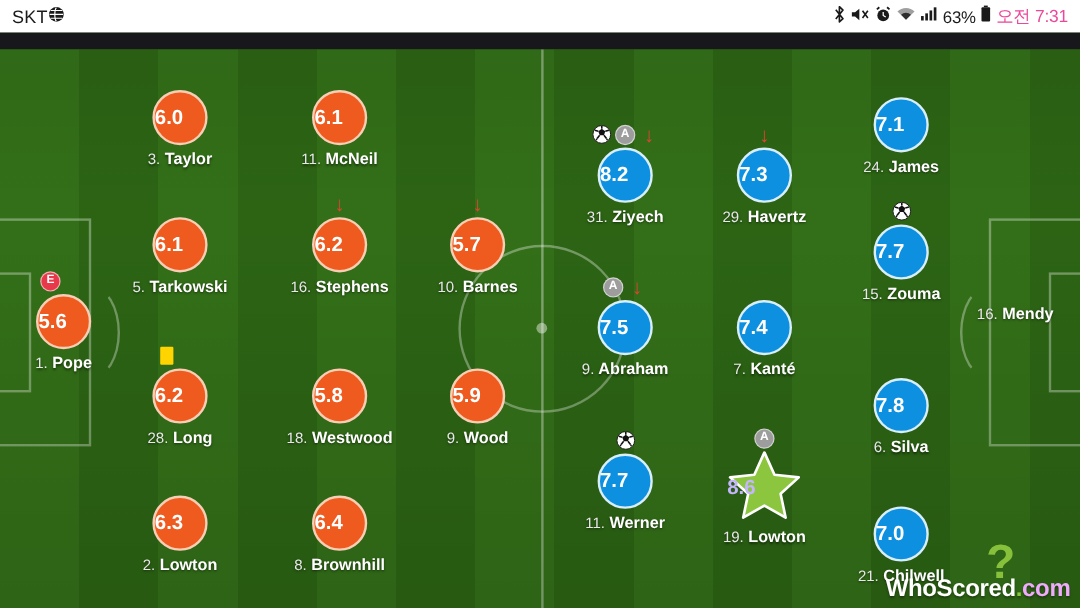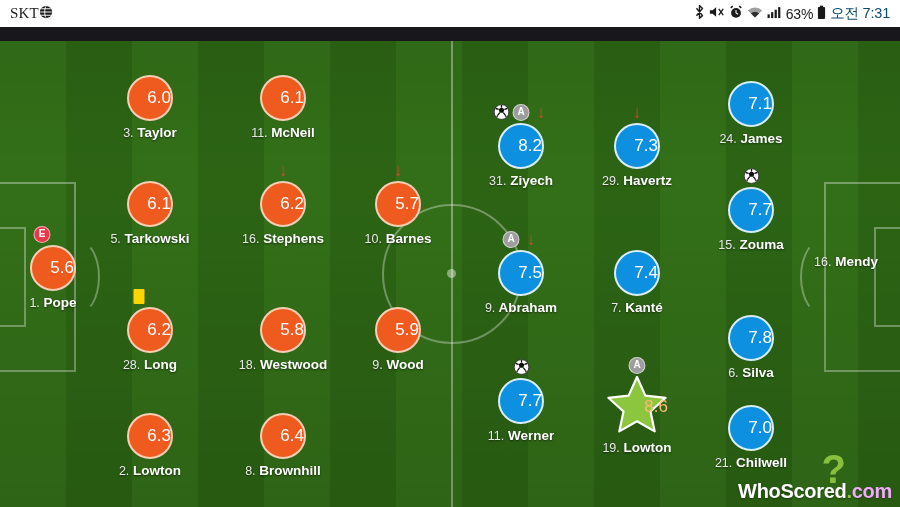--- a/index.html
+++ b/index.html
@@ -31,21 +31,20 @@
     display: flex;
     align-items: center;
     justify-content: space-between;
     padding: 0 10px;
     box-sizing: border-box;
     z-index: 40;
   }
   #status-left {
     display: flex;
     align-items: flex-end;
-    font-family: Liberation Serif, serif;
   }
   .carrier {
     font-size: 15px;
     color: #1a1a1a;
     font-weight: 400;
     letter-spacing: .2px;
   }
   #status-right {
     display: flex;
     align-items: center;
@@ -56,21 +55,21 @@
     line-height: 1;
     color: #1a1a1a;
   }
   .battery-pct {
     font-size: 14px;
     color: #1a1a1a;
     letter-spacing: -.2px;
   }
   .clock {
     font-size: 14.5px;
-    color: #0c4a6e;
+    color: #ec4899;
     letter-spacing: -.2px;
     white-space: nowrap;
   }
   
   #black-strip {
     position: absolute;
     top: 27px; left: 0;
     width: 900px;
     height: 14px;
     background: #17171c;
@@ -210,40 +209,40 @@
   .bdg-goal svg { display: block; }
 
   .rating {
     position: relative;
     width: 46px;
     height: 46px;
     margin: 0 auto;
     border-radius: 50%;
     display: flex;
     align-items: center;
-    justify-content: flex-end;
+    justify-content: flex-start;
     font-size: 17px;
-    font-weight: 400;
+    font-weight: 700;
     color: #ffffff;
     box-sizing: border-box;
   }
   .rating.home {
     background: #ef5a1e;
     border: 2px solid #f8cfb5;
   }
   .rating.away {
     background: #0d90e0;
     border: 2px solid #d8eefb;
   }
   .rating.motm {
     background: none;
     border: none;
     width: 62px;
     height: 60px;
-    color: #fdba74;
+    color: #c4b5fd;
     font-size: 17px;
   }
   .rating.motm .star-svg {
     position: absolute;
     inset: 0;
   }
   .rating.motm .motm-val {
     position: relative;
     z-index: 2;
     margin-top: 2px;
@@ -542,21 +541,21 @@
             <span>7.7</span>
           </div>
           <div class="pname"><span class="pnum">15.</span> <span>Zouma</span></div>
         </div>
         <div class="player" style="left: 751px; top: 274px;">
           <div class="rating away">
             <span>7.8</span>
           </div>
           <div class="pname"><span class="pnum">6.</span> <span>Silva</span></div>
         </div>
-        <div class="player" style="left: 751px; top: 364px;">
+        <div class="player" style="left: 751px; top: 381px;">
           <div class="rating away">
             <span>7.0</span>
           </div>
           <div class="pname"><span class="pnum">21.</span> <span>Chilwell</span></div>
         </div>
         <div class="player" style="left: 846px; top: 209px;">
           <div class="pname"><span class="pnum">16.</span> <span>Mendy</span></div>
         </div>
       </div>
 

